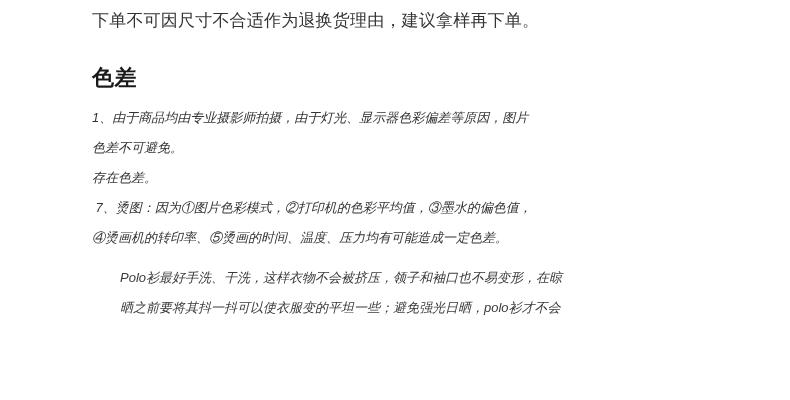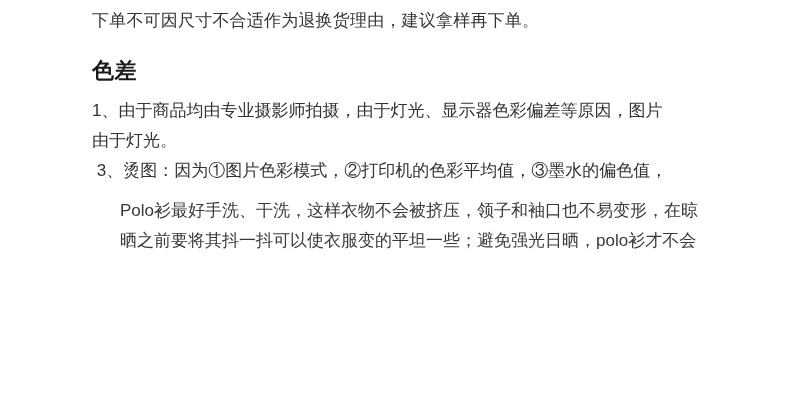--- a/index.html
+++ b/index.html
@@ -33,30 +33,31 @@
     padding-top: 6px;
   }
   .section-title {
     font-size: 22px;
     font-weight: bold;
     color: #1a1a1a;
     margin: 0;
     letter-spacing: 0.5px;
   }
   .gap-before-title {
-    margin-top: 20px;
+    margin-top: 27px;
   }
   .gap-after-title {
     margin-top: 10px;
   }
   .block-lines .line {
-    font-size: 17px;
+    font-size: 13px;
     line-height: 30px;
     color: #333333;
     white-space: pre;
+    font-style: italic;
   }
   .usage .line {
     color: #3a3a3a;
     margin-left: 28px;
   }
   .clipped {
     position: relative;
     overflow: hidden;
   }
 </style>
@@ -64,22 +65,24 @@
 <body>
 
 <div class="page">
 
   <p class="para lead">下单不可因尺寸不合适作为退换货理由，建议拿样再下单。</p>
 
   <h2 class="section-title gap-before-title">色差</h2>
 
   <div class="block-lines gap-after-title">
     <div class="line">1、由于商品均由专业摄影师拍摄，由于灯光、显示器色彩偏差等原因，图片</div>
-    <div class="line">由于灯光。</div>
-    <div class="line"> 3、烫图：因为①图片色彩模式，②打印机的色彩平均值，③墨水的偏色值，</div>
+    <div class="line">色差不可避免。</div>
+    <div class="line">存在色差。</div>
+    <div class="line"> 7、烫图：因为①图片色彩模式，②打印机的色彩平均值，③墨水的偏色值，</div>
+    <div class="line">④烫画机的转印率、⑤烫画的时间、温度、压力均有可能造成一定色差。</div>
   </div>
 
 
   <div class="block-lines usage gap-after-title clipped">
     <div class="line">Polo衫最好手洗、干洗，这样衣物不会被挤压，领子和袖口也不易变形，在晾</div>
     <div class="line">晒之前要将其抖一抖可以使衣服变的平坦一些；避免强光日晒，polo衫才不会</div>
 
   </div>
 
 </div>

